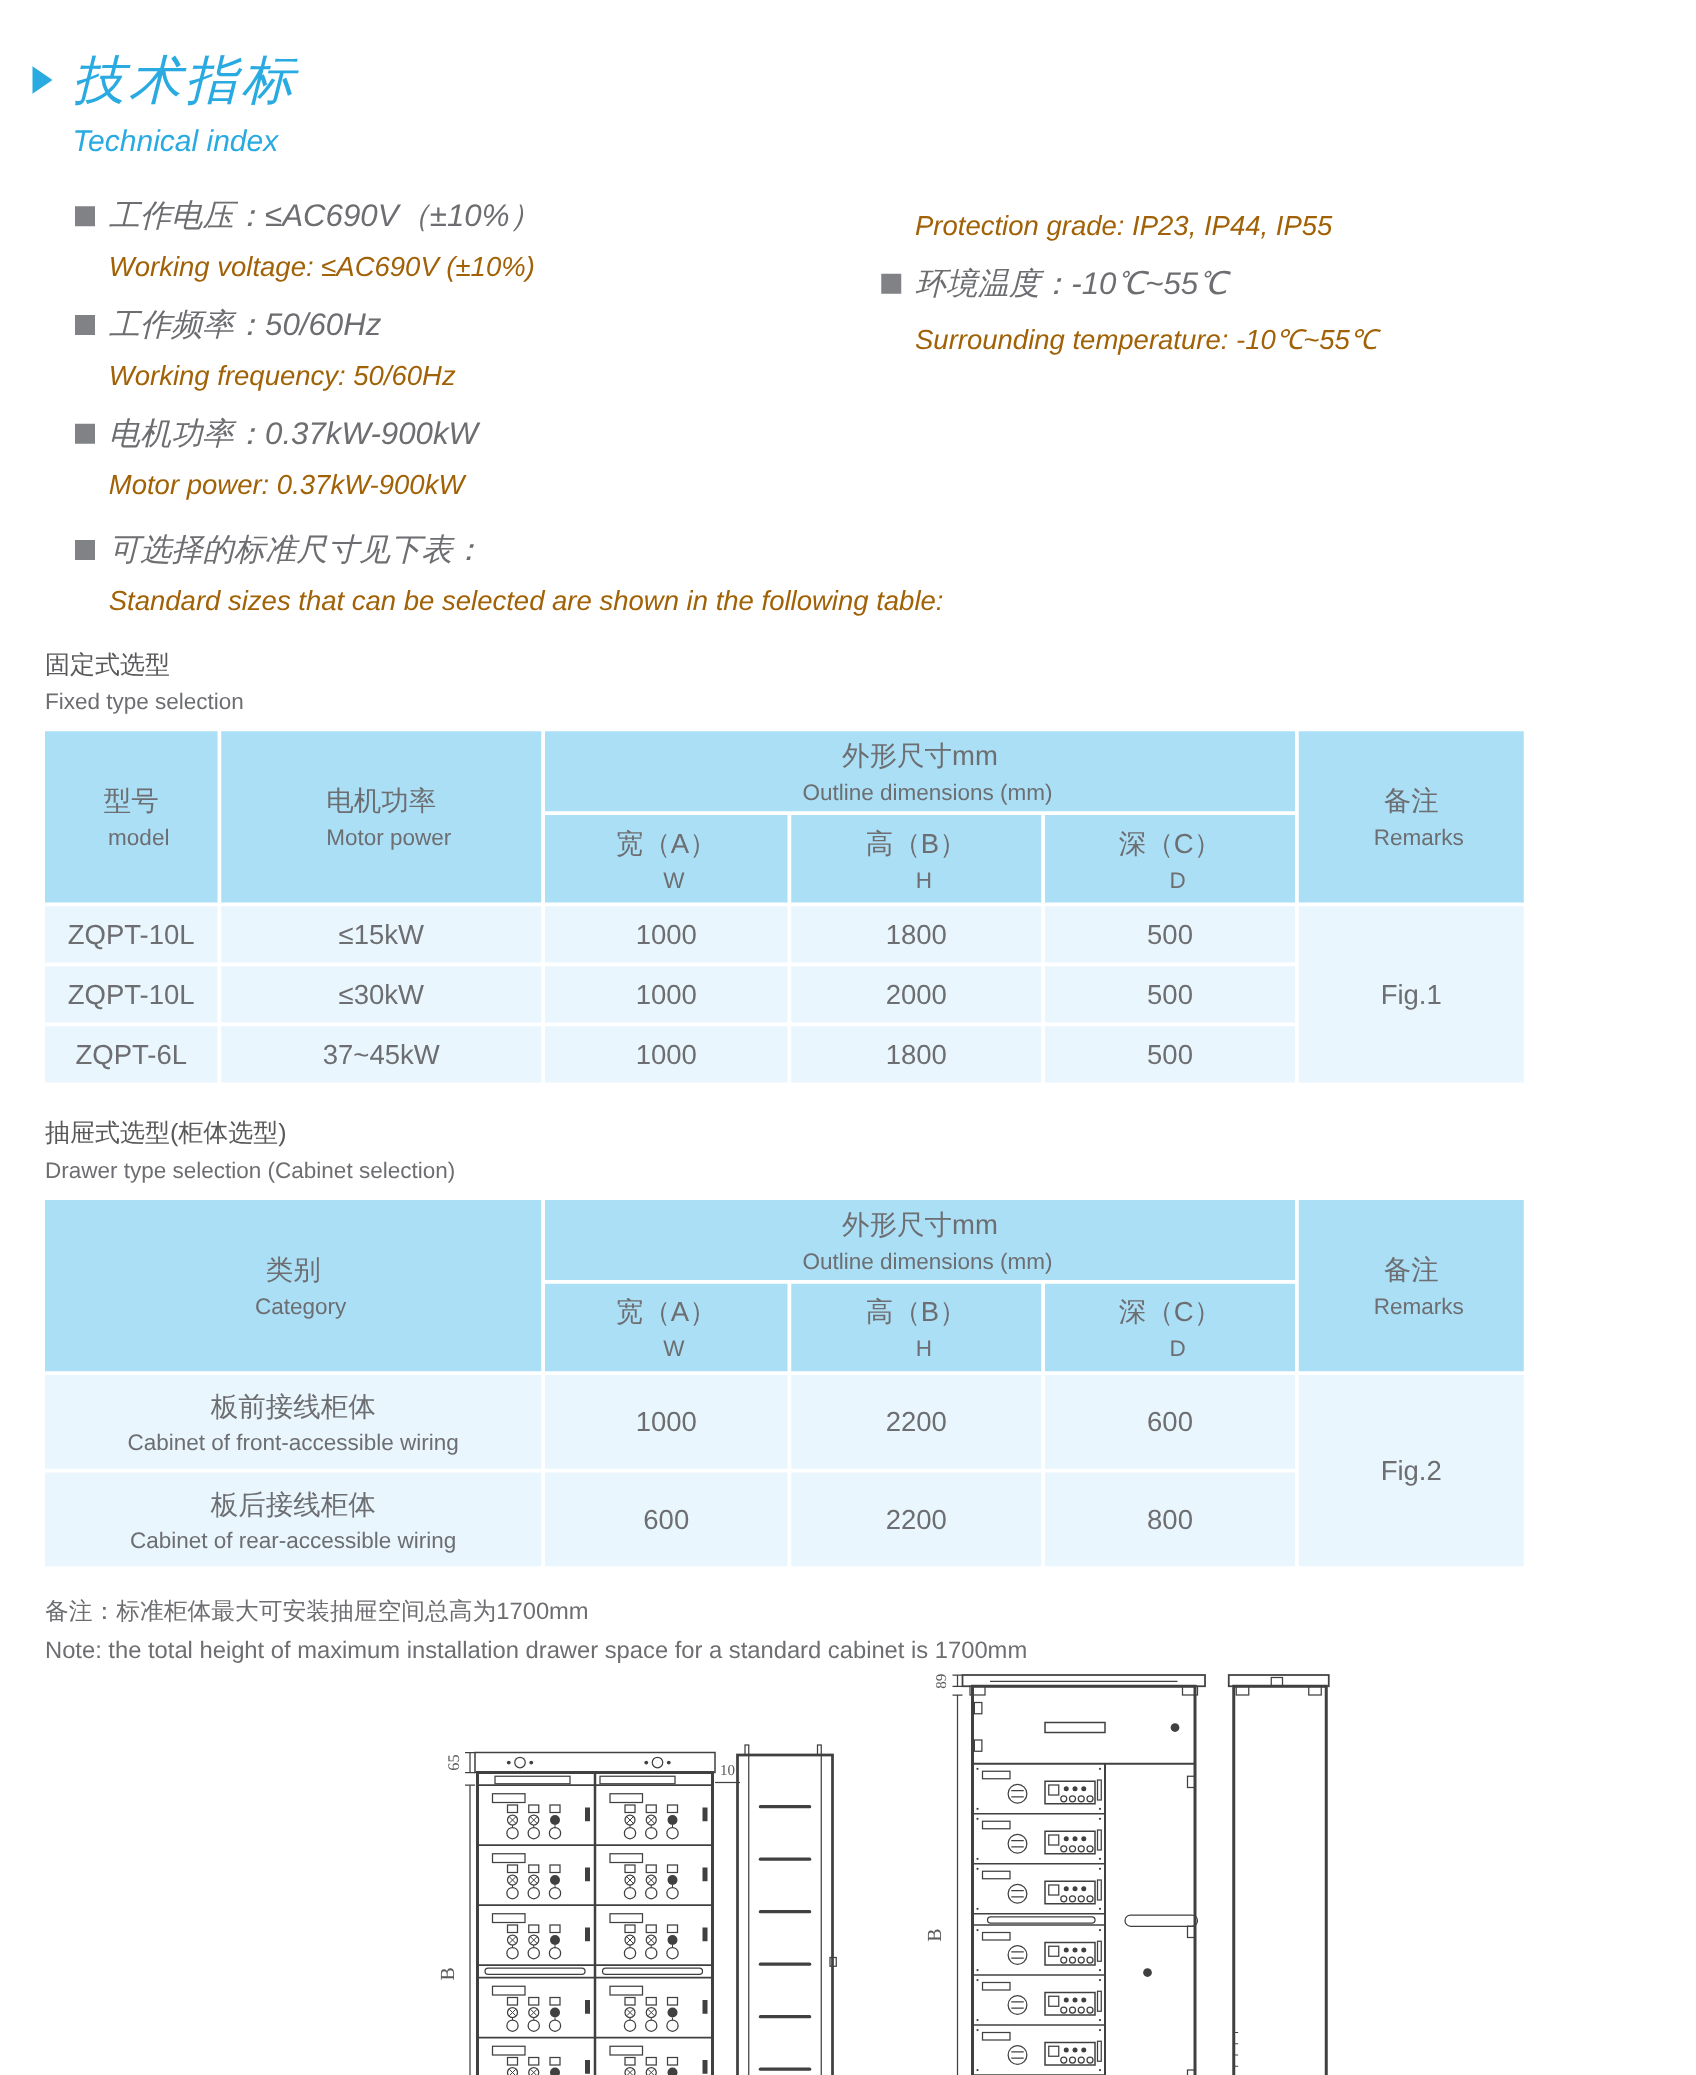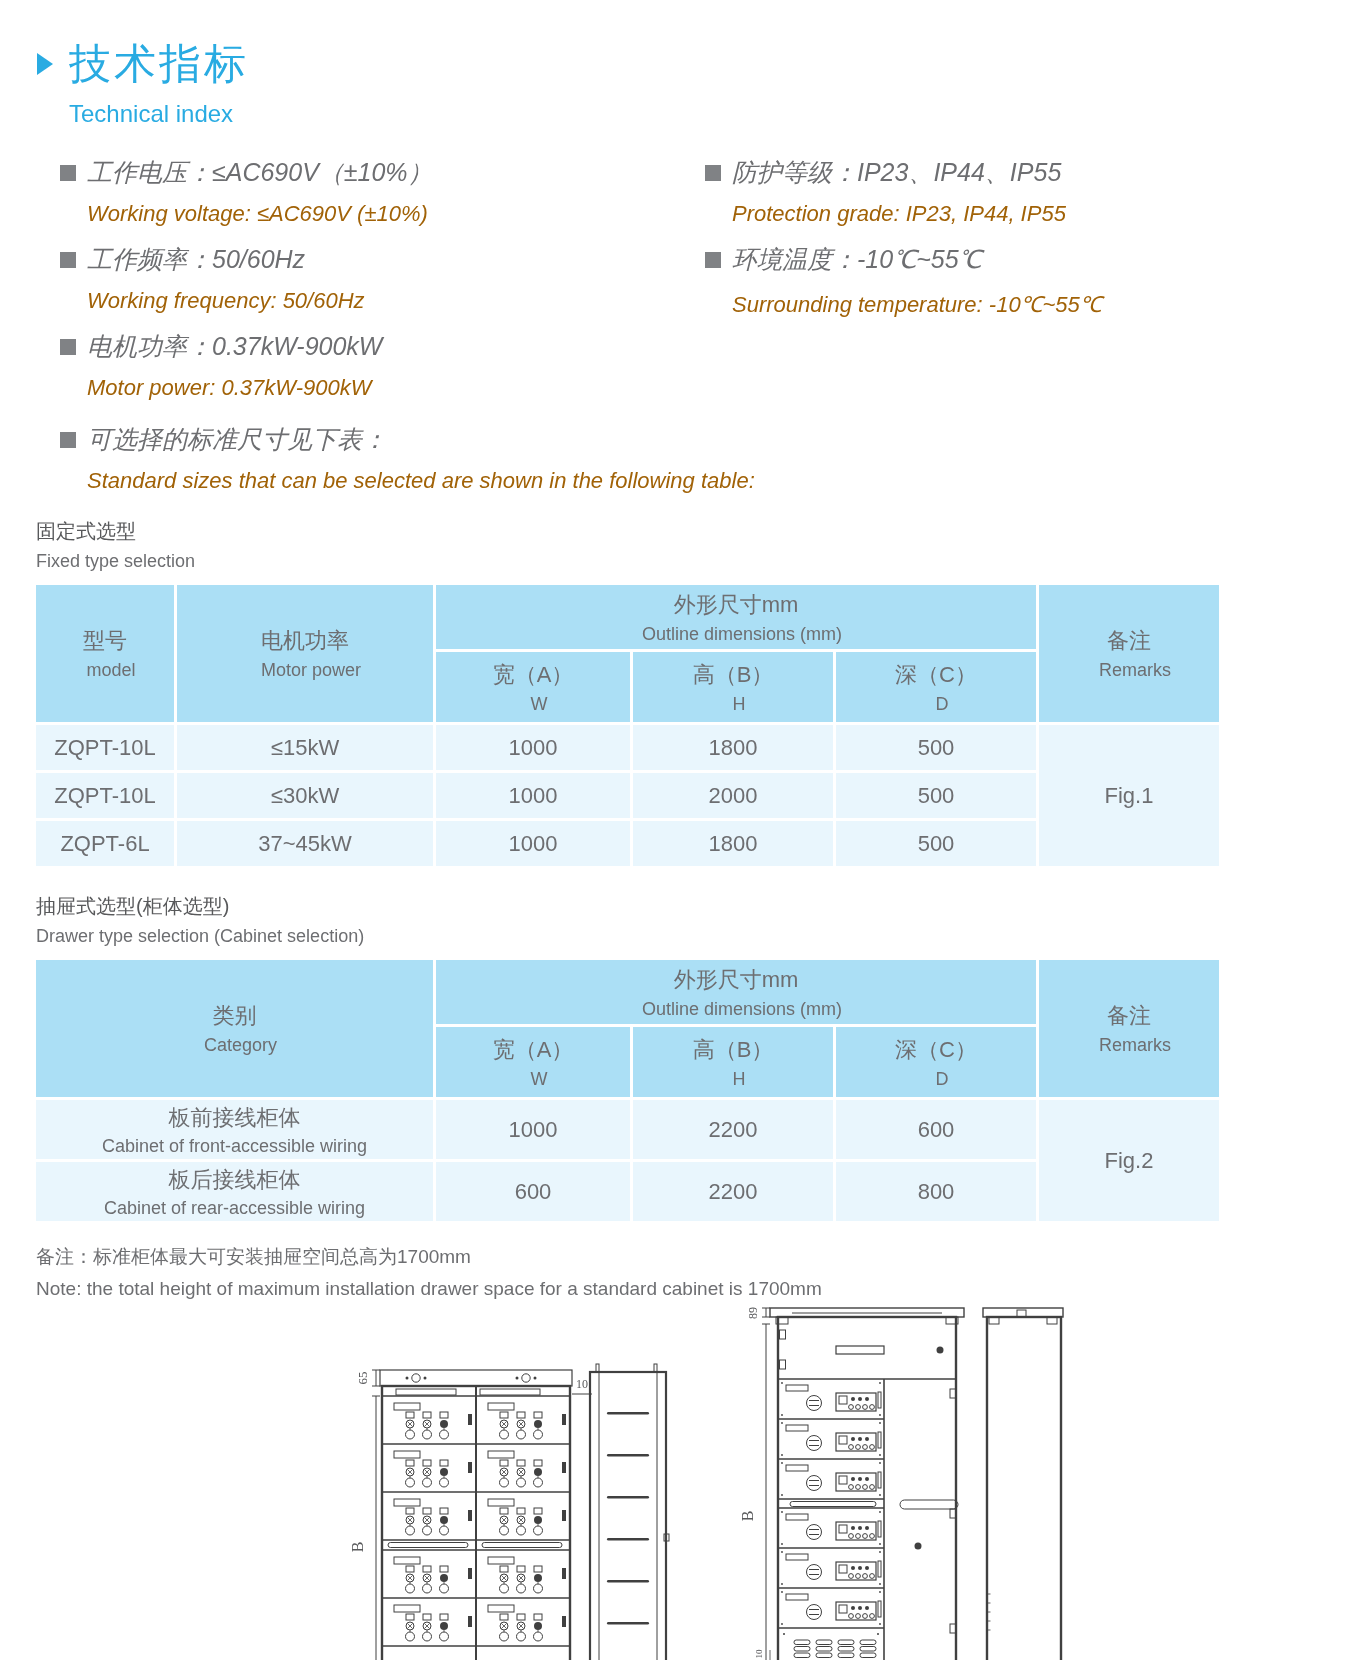--- a/index.html
+++ b/index.html
@@ -3,21 +3,21 @@
 <meta charset="utf-8">
 <style>
   * { margin:0; padding:0; box-sizing:border-box; }
   body { background:#fff; }
   .page {
     width:1357px; height:1660px; position:relative; overflow:hidden;
     background:#ffffff; color:#6d6e71;
     font-family:"Liberation Sans", sans-serif;
   }
   
-  .doc-header { padding:36px 0 0 37px; }
+  .doc-header { padding:36px 0 0 26px;font-style:italic; }
   .title-row { display:flex; align-items:center; gap:16px; }
   .arrow { width:0; height:0; border-left:16px solid #29abe2;
            border-top:11px solid transparent; border-bottom:11px solid transparent; }
   .title-zh { font-size:42px; color:#29abe2; letter-spacing:3px; }
   .title-en { font-size:24px; color:#29abe2; margin:8px 0 0 32px; }
   
   .specs { display:flex; margin:28px 0 0 60px; }
   .specs-col-left { width:645px; }
   .spec-item { margin-bottom:16px;font-style:italic; }
   .spec-zh { display:flex; align-items:center; gap:11px; font-size:25px; color:#6d6e71; }
@@ -33,21 +33,21 @@
                      margin:10px 0 0 33px; }
   .spec-table th { background:#abdff5; font-weight:normal; text-align:center; vertical-align:middle; }
   .spec-table td { background:#e9f6fd; text-align:center; vertical-align:middle; font-size:22px; color:#6d6e71; }
   .th-zh { font-size:22px; color:#6d6e71; }
   .th-en { font-size:18px; color:#6d6e71; margin-top:4px;padding-left:12px; }
   .cat-zh { font-size:22px; }
   .cat-en { font-size:18px; margin-top:3px; }
   tr.hdr-top th { height:64px; }
   tr.hdr-sub th { height:70px; }
   tr.data-row-sm td { height:45px; }
-  tr.data-row-lg td { height:59px; }
+  tr.data-row-lg td { height:75px; }
   
   .note-block { margin:20px 0 0 36px; }
   .note-zh { font-size:19px; }
   .note-en { font-size:19px; margin-top:8px; }
   
   .figures { position:relative; height:505px; margin-top:4px; }
   .fig-wrap { position:absolute; }
   .fig1 { left:330px; top:46px; }
   .fig2 { left:706px; top:-10px; }
   svg text { font-family:"Liberation Serif", serif; fill:#58595b; }
@@ -86,24 +86,20 @@
       <div class="spec-item">
         <div class="spec-zh">
             <span class="bullet"></span>
             <span>电机功率：0.37kW-900kW</span>
           </div>
         <div class="spec-en">Motor power: 0.37kW-900kW</div>
       </div>
     </div>
     <div class="specs-col-right">
       <div class="spec-item">
-        <div class="spec-zh">
-            <span class="bullet"></span>
-            <span>防护等级：IP23、IP44、IP55</span>
-          </div>
         <div class="spec-en">Protection grade: IP23, IP44, IP55</div>
       </div>
       <div class="spec-item">
         <div class="spec-zh">
             <span class="bullet"></span>
             <span>环境温度：-10℃~55℃</span>
           </div>
         <div class="spec-en">Surrounding temperature: -10℃~55℃</div>
       </div>
     </div>

